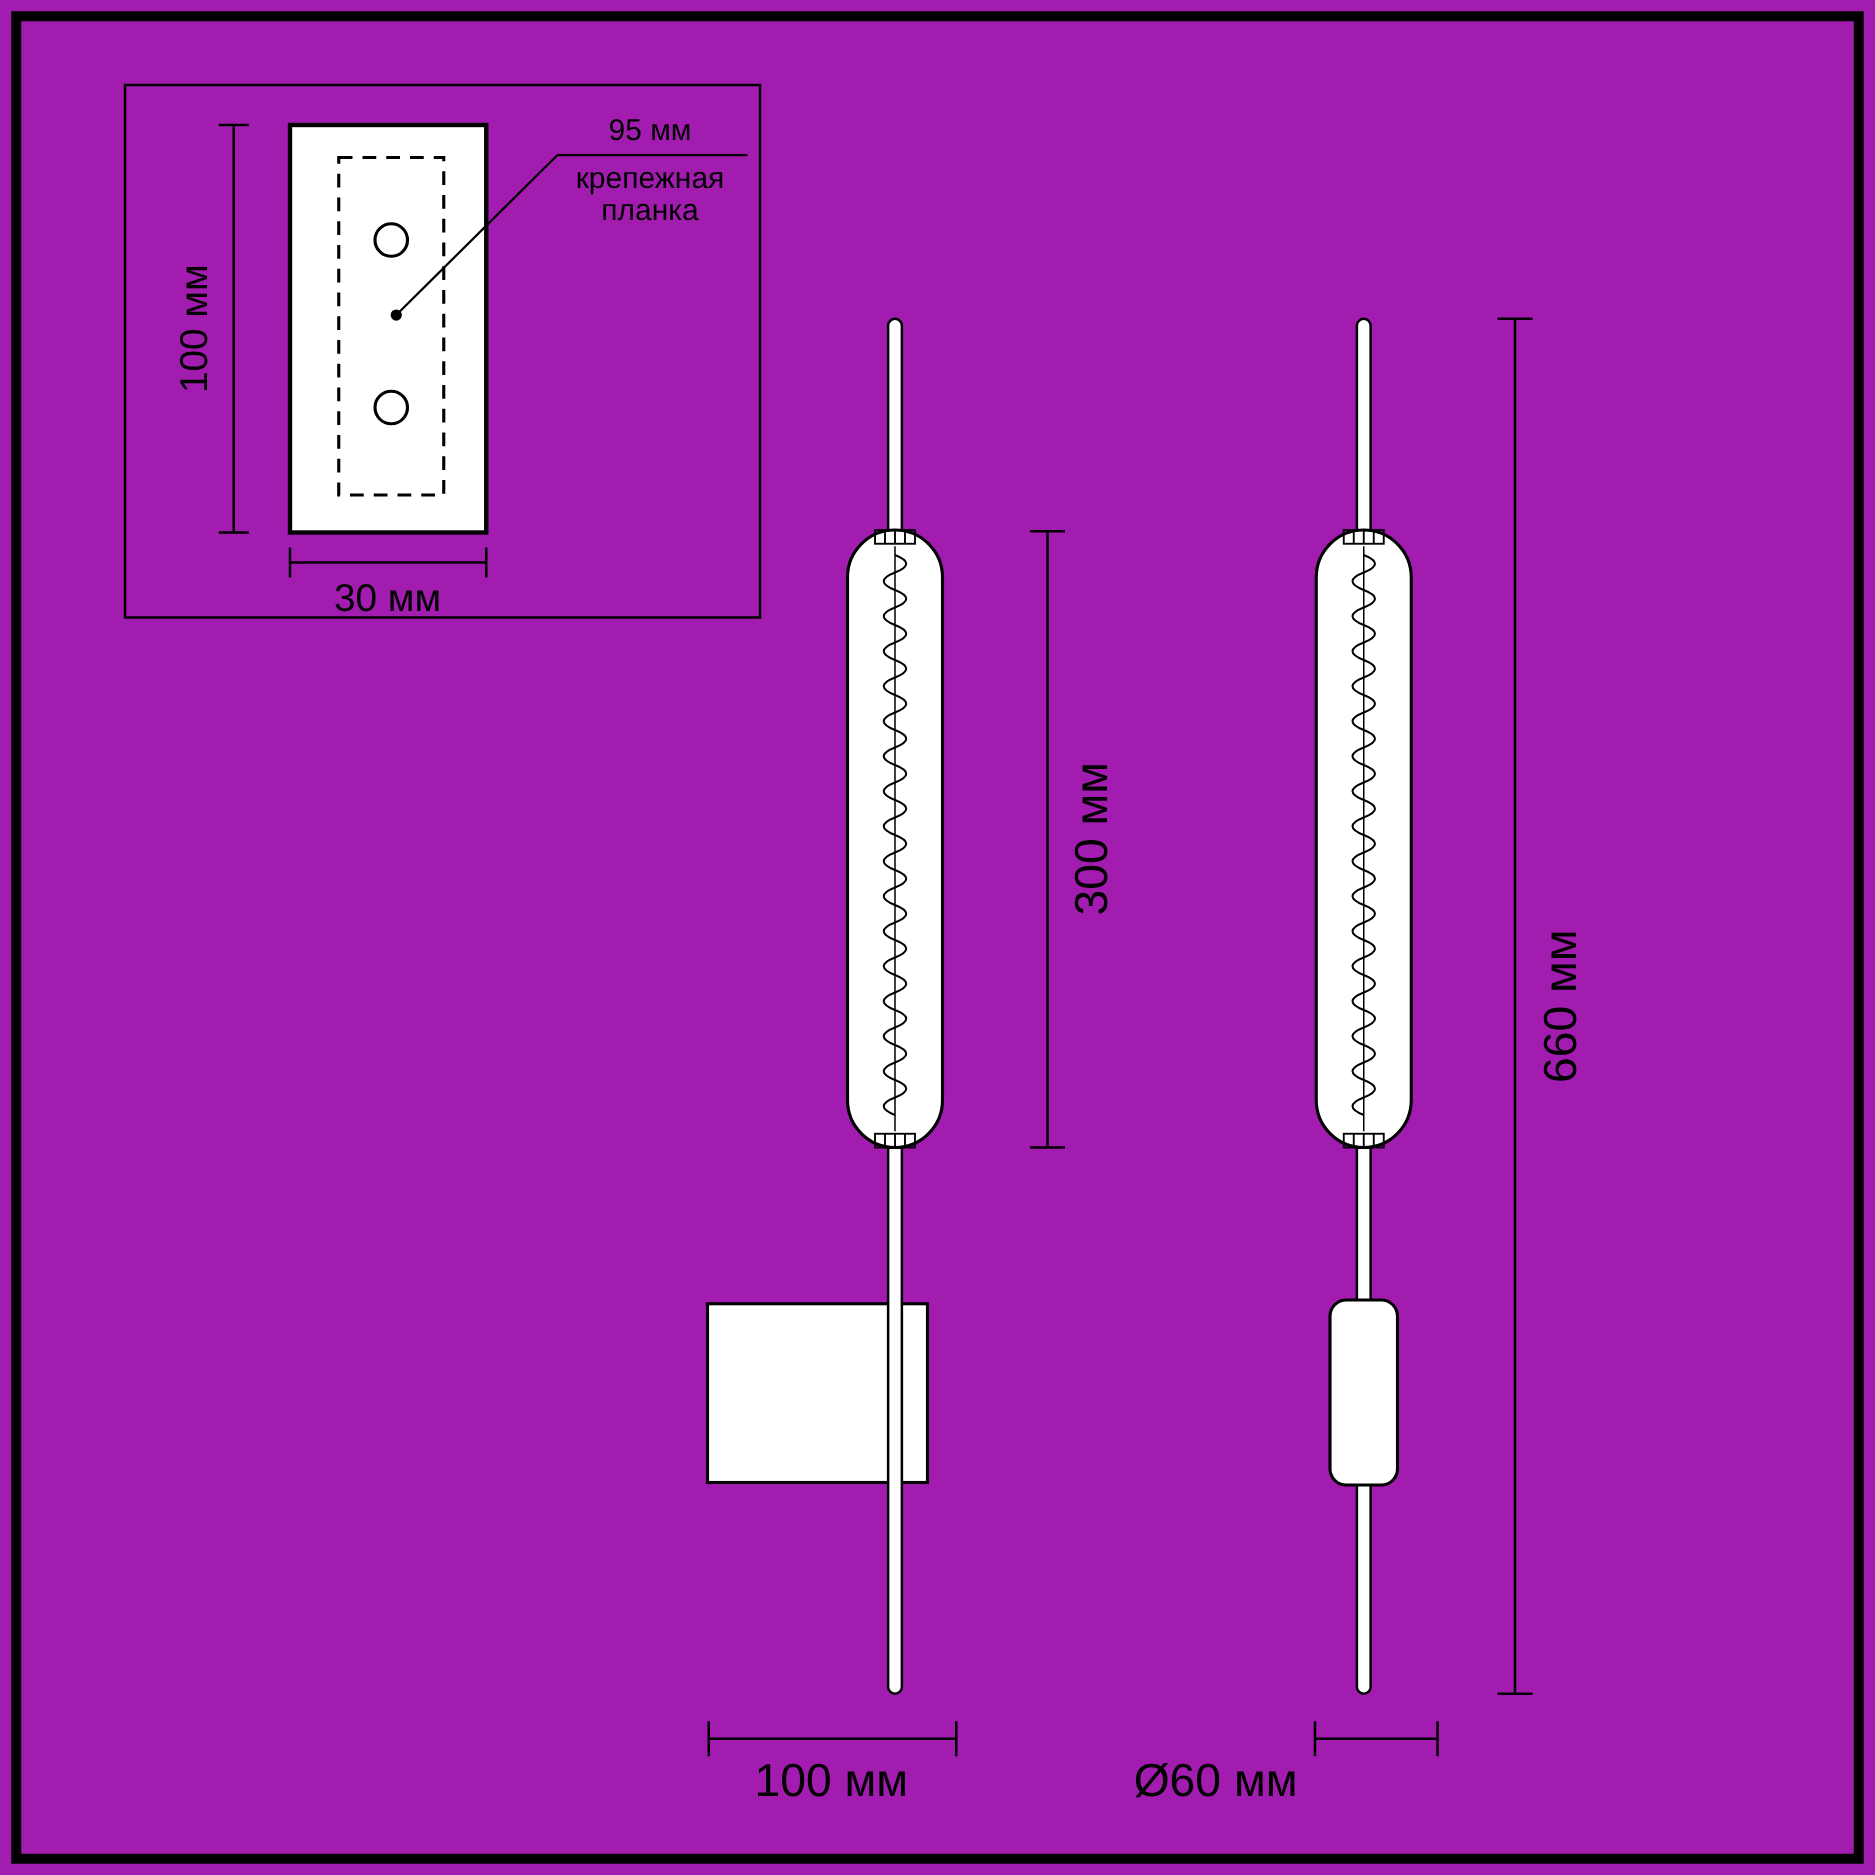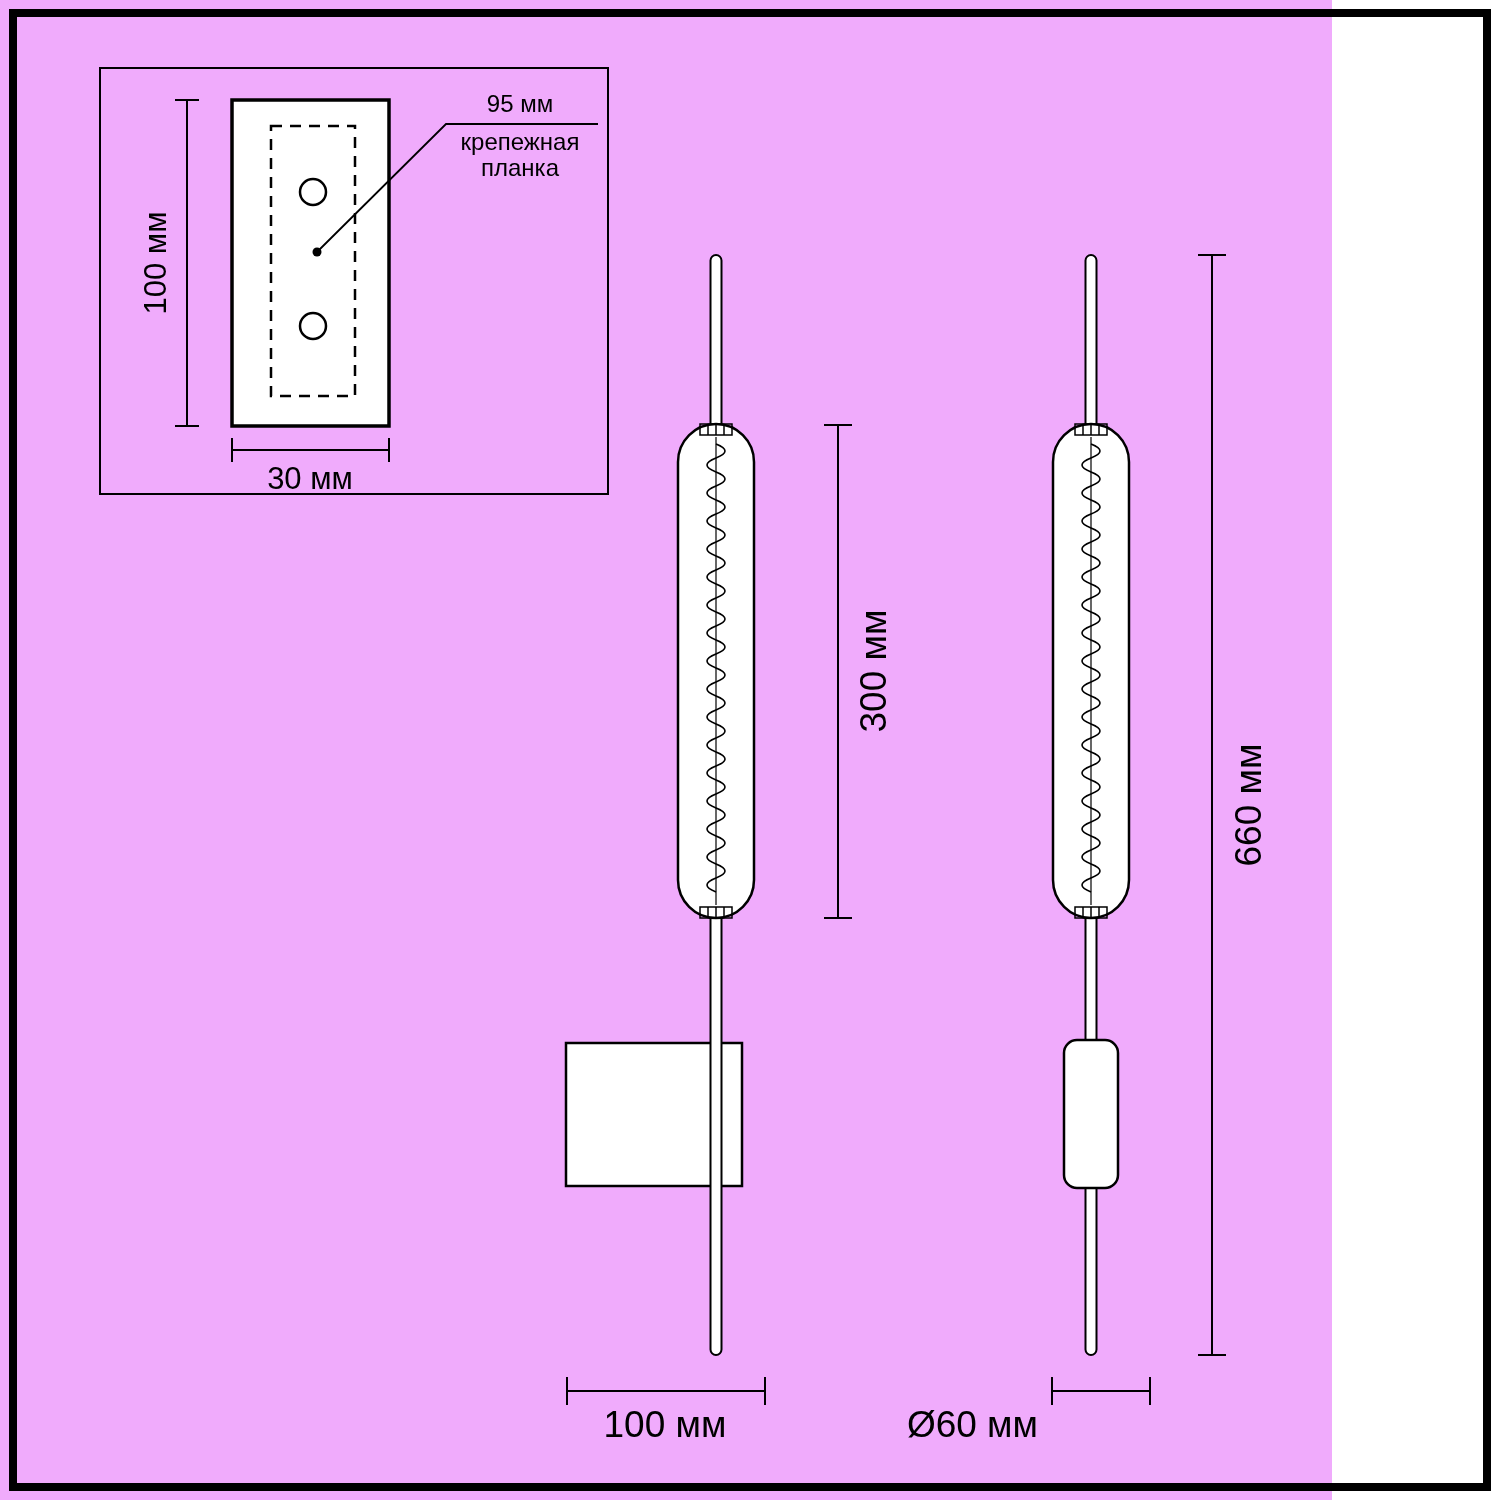--- a/index.html
+++ b/index.html
@@ -1,16 +1,16 @@
 <!DOCTYPE html>
 <html><head>
 <meta charset="utf-8">
 <style>
   html,body{margin:0;padding:0;background:#ffffff;}
-  .canvas{position:relative;width:1332px;height:1500px;background:#f0abfc;
+  .canvas{position:relative;width:1500px;height:1500px;background:#a21caf;
           font-family:"Liberation Sans","DejaVu Sans",sans-serif;}
   svg{display:block;}
   .stroke{stroke:#000;fill:none;}
   .fillwhite{fill:#fff;stroke:#000;}
   text{fill:#000;font-family:"Liberation Sans","DejaVu Sans",sans-serif;}
   .dim-label{font-size:37px;}
   .inset-label{font-size:31px;}
   .small-label{font-size:24px;}
 </style>
 </head>

